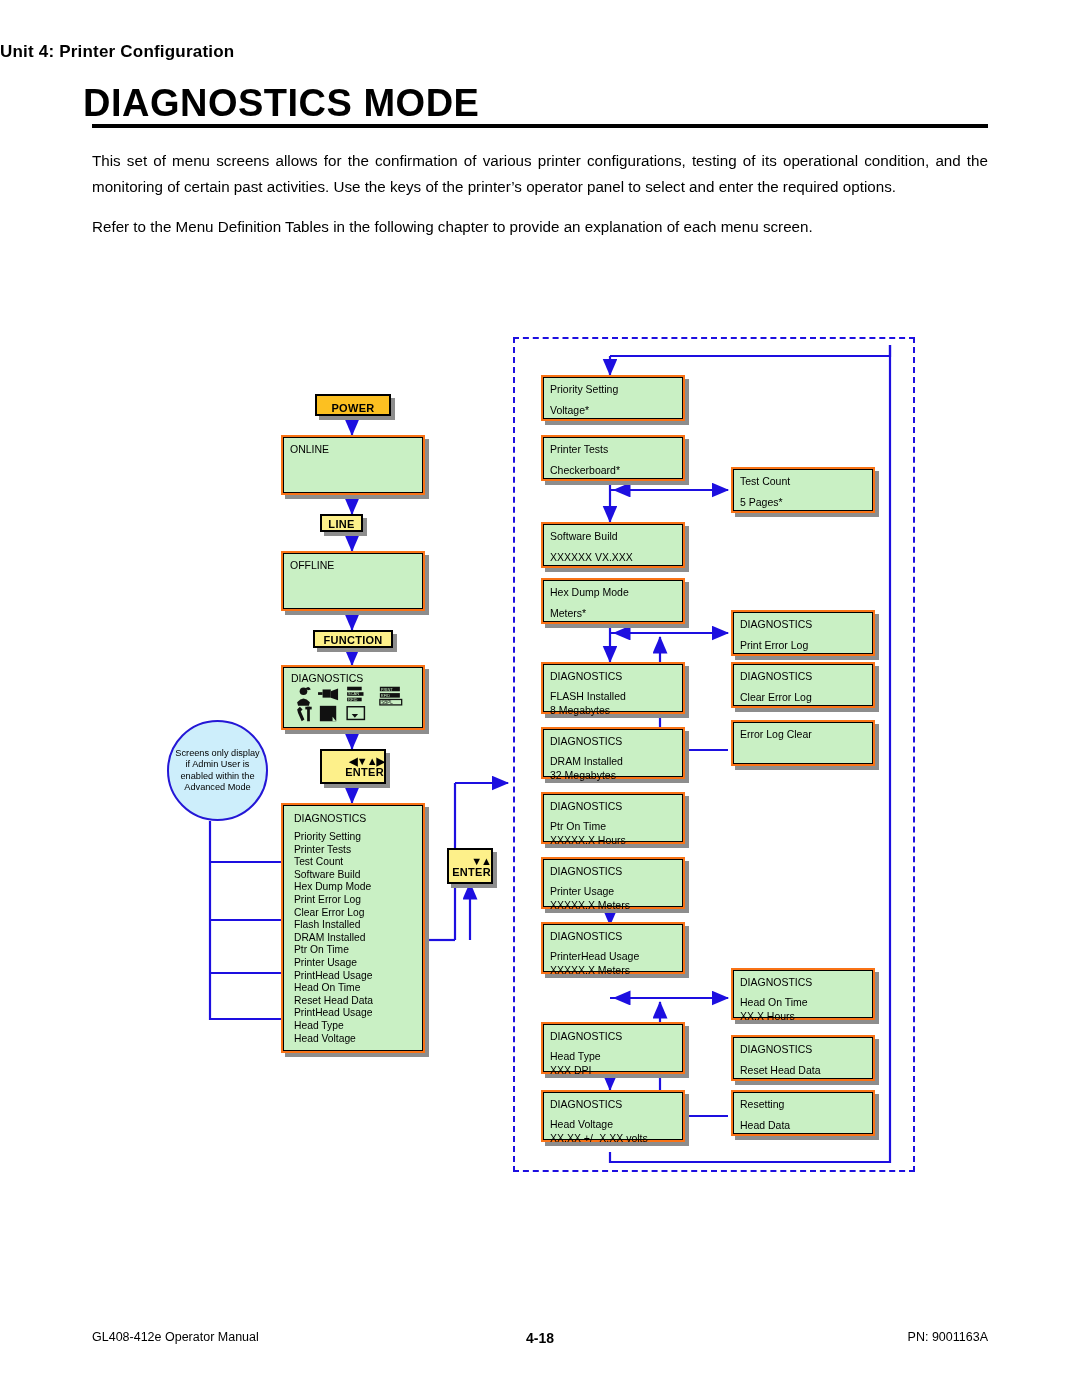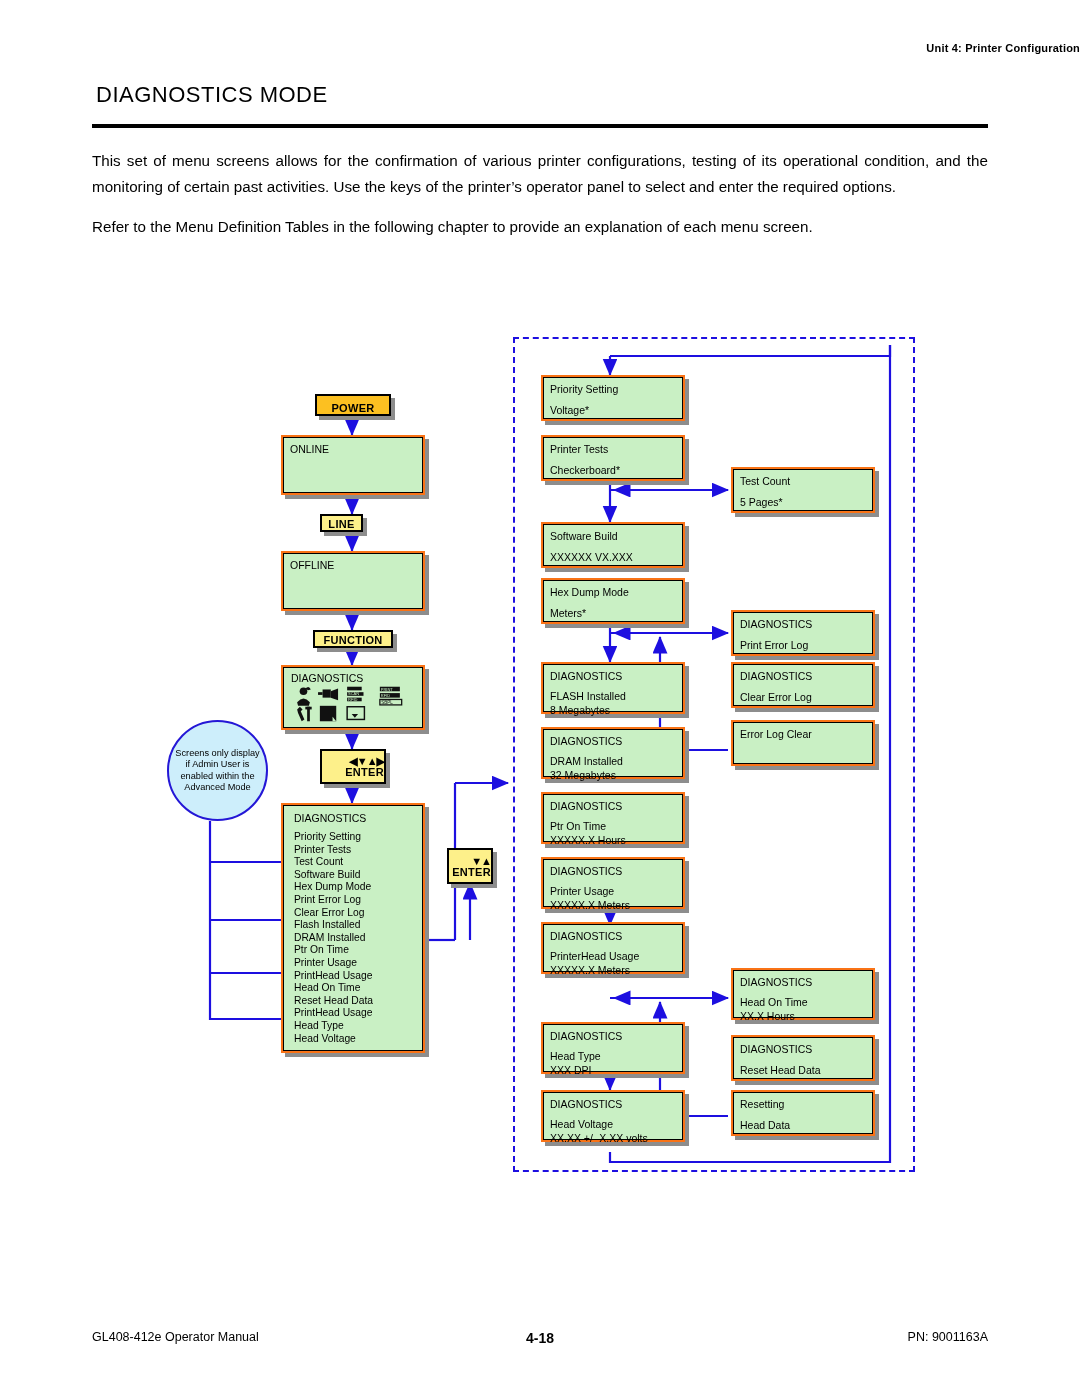--- a/index.html
+++ b/index.html
@@ -11,27 +11,27 @@
     color:#000;
     position:relative;
     overflow:hidden;
   }
 
   
   .page { position:absolute; inset:0; }
 
   .running-head {
     position:absolute; top:42px; left:0; width:1080px;
-    text-align:right;
-    font-size:11px; font-weight:bold; letter-spacing:.2px;
+    text-align:left;
+    font-size:17px; font-weight:bold; letter-spacing:.2px;
   }
 
   .chapter-title {
-    position:absolute; top:82px; left:96px;
-    font-size:22px; font-weight:normal; letter-spacing:.5px;
+    position:absolute; top:82px; left:83px;
+    font-size:38px; font-weight:bold; letter-spacing:.5px;
   }
   .title-rule {
     position:absolute; top:124px; left:92px; width:896px; height:4px;
     background:#000;
   }
 
   .para {
     position:absolute; left:92px; width:896px;
     font-size:15.2px; line-height:26px;
     text-align:justify;

